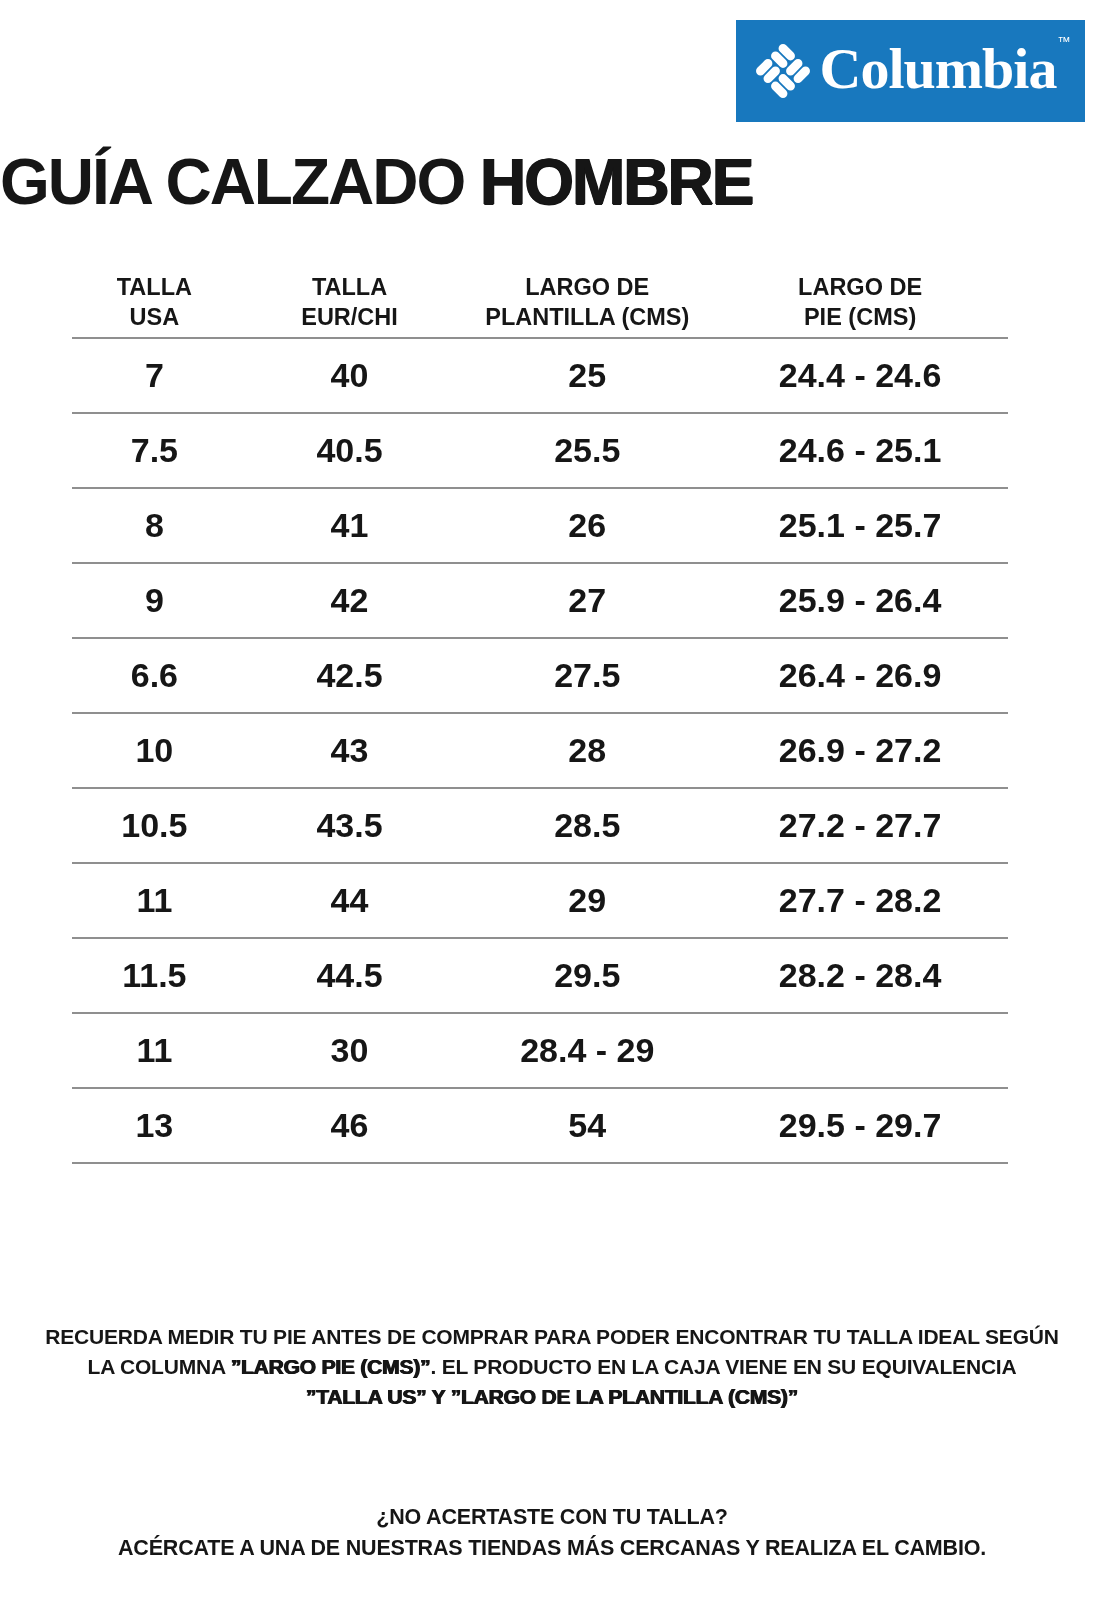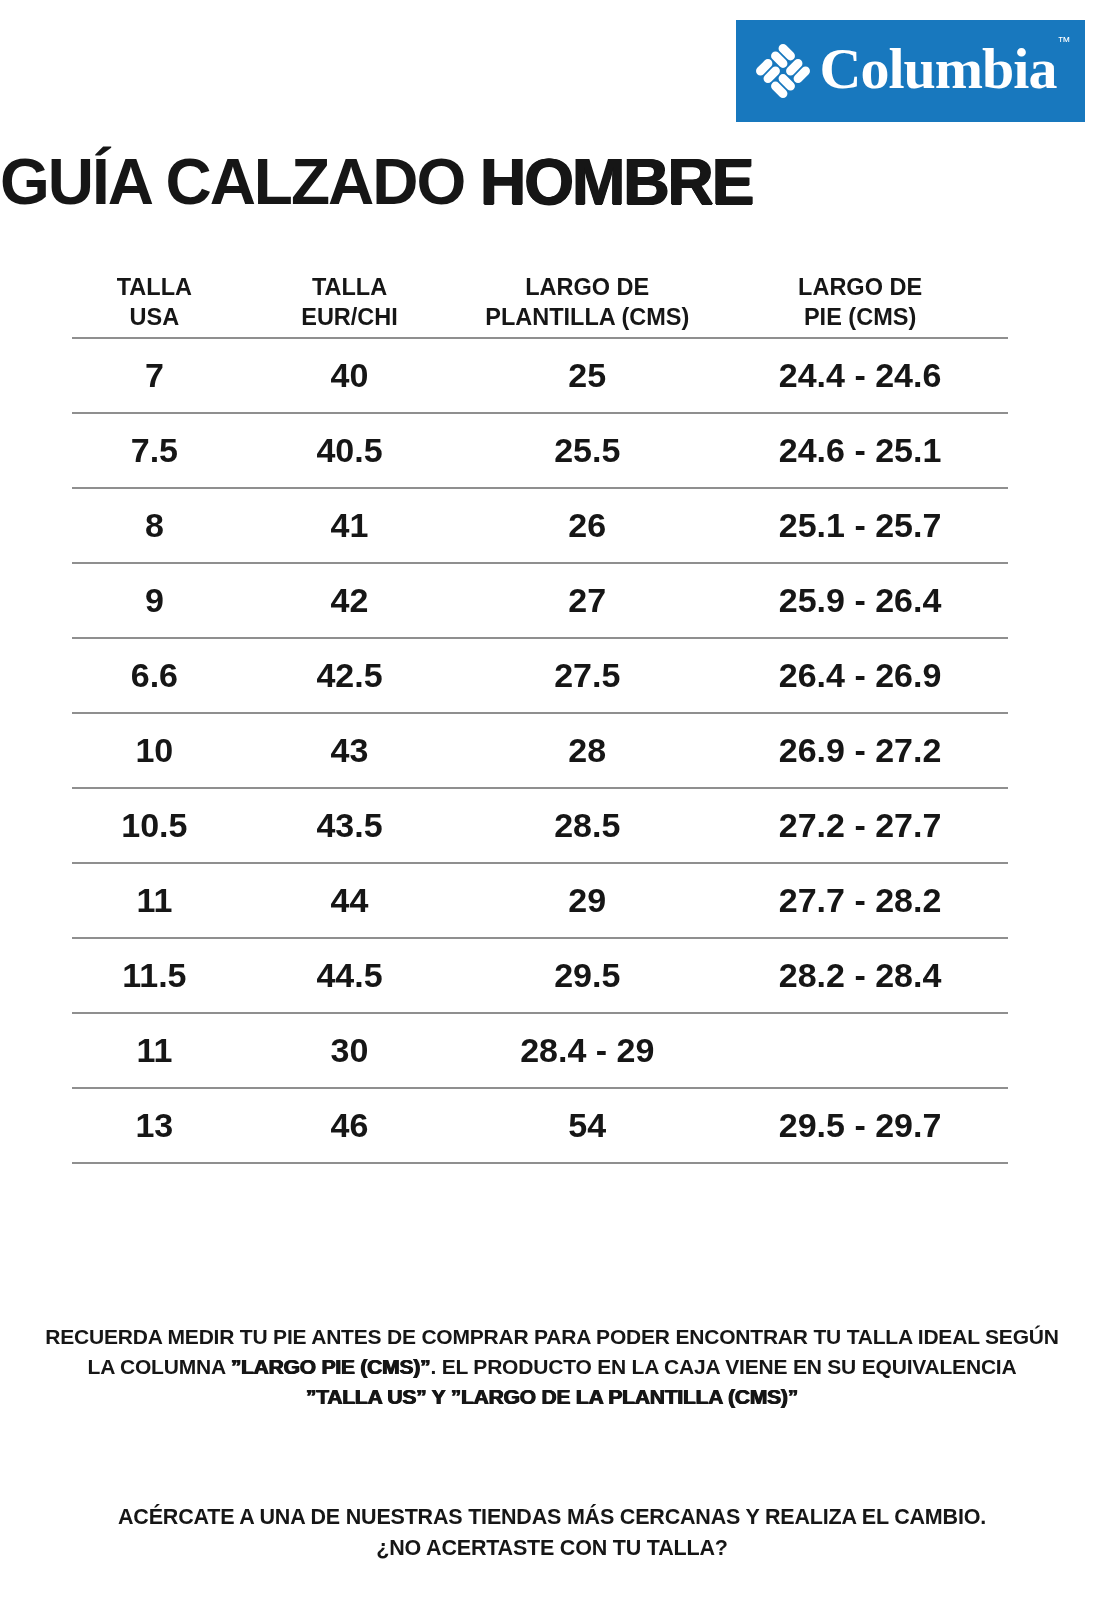--- a/index.html
+++ b/index.html
@@ -161,17 +161,17 @@
       <span>29.5 - 29.7</span>
     </div>
   </div>
 
   <div class="note">
     <span>RECUERDA MEDIR TU PIE ANTES DE COMPRAR PARA PODER ENCONTRAR TU TALLA IDEAL SEGÚN LA COLUMNA </span><span class="xbold">”LARGO PIE (CMS)”</span><span>. EL PRODUCTO EN LA CAJA VIENE EN SU EQUIVALENCIA</span>
     <span class="lastline xbold">”TALLA US” Y ”LARGO DE LA PLANTILLA (CMS)”</span>
   </div>
 
   <div class="exchange">
+    <div>¿NO ACERTASTE CON TU TALLA?</div>
     <div>ACÉRCATE A UNA DE NUESTRAS TIENDAS MÁS CERCANAS Y REALIZA EL CAMBIO.</div>
-    <div>¿NO ACERTASTE CON TU TALLA?</div>
   </div>
 
 </div>
 
 </body></html>

